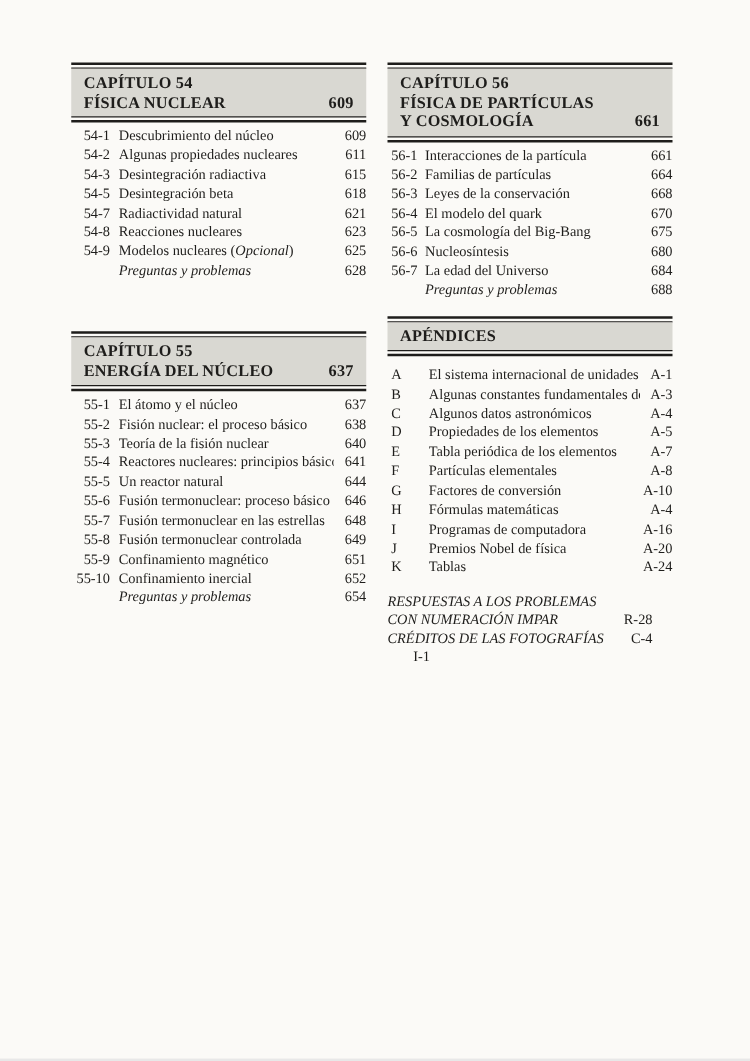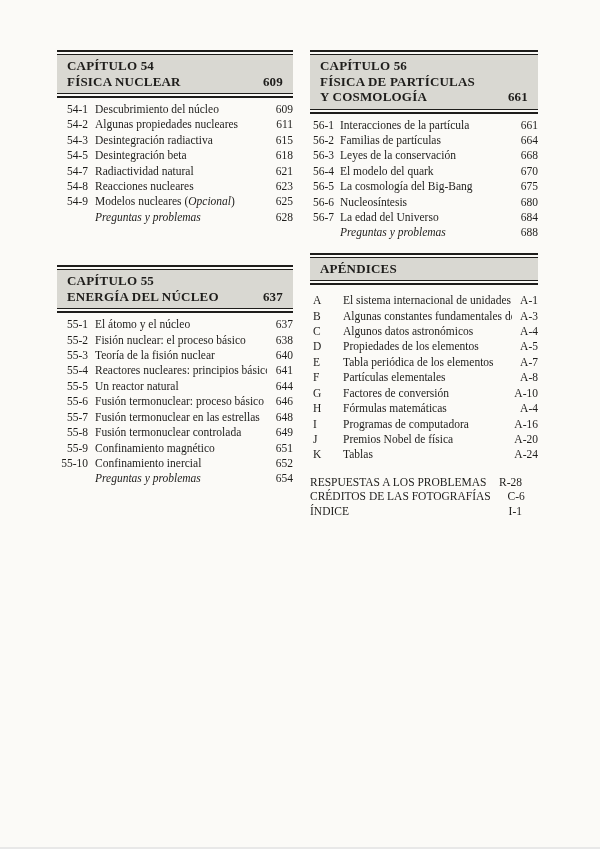--- a/index.html
+++ b/index.html
@@ -44,21 +44,21 @@
   .col-right .toc-row .toc-num{width:24px;margin-right:6px;}
   .apx-list .toc-num{width:13px;text-align:left;margin-right:5px;padding-left:3px;}
 
   .chap-block-55{margin-top:40px;}
   .apx-block{margin-top:12px;}
   .apx-list{margin-top:8px;}
 
   
   .backmatter{margin-top:12px;}
   .bm-row{display:flex;align-items:flex-end;font-size:11.5px;line-height:14.6px;}
-  .bm-lines{flex:1;}
+  .bm-lines{flex:1;font-style:italic;}
   .bm-line{display:block;white-space:nowrap;}
   .bm-page{flex:none;text-align:right;min-width:34px;padding-right:16px;}
 </style>
 </head>
 <body>
 
 <div class="page">
 
   <div class="col col-left">
 
@@ -347,36 +347,33 @@
             <span class="toc-page">A-24</span>
           </div>
         </div>
     </div>
 
     <div class="backmatter">
 
         <div class="bm-row">
           <span class="bm-lines">
             <span class="bm-line">RESPUESTAS A LOS PROBLEMAS</span>
+            <span class="bm-line">CON NUMERACIÓN IMPAR</span>
           </span>
           <span class="bm-page">R-28</span>
         </div>
 
         <div class="bm-row">
           <span class="bm-lines">
             <span class="bm-line">CRÉDITOS DE LAS FOTOGRAFÍAS</span>
             <span class="bm-line"></span>
           </span>
-          <span class="bm-page">C-6</span>
+          <span class="bm-page">C-4</span>
         </div>
 
         <div class="bm-row">
-          <span class="bm-lines">
-            <span class="bm-line">ÍNDICE</span>
-            <span class="bm-line"></span>
-          </span>
           <span class="bm-page">I-1</span>
         </div>
       </div>
 
   </div>
 
 </div>
 
 </body></html>

